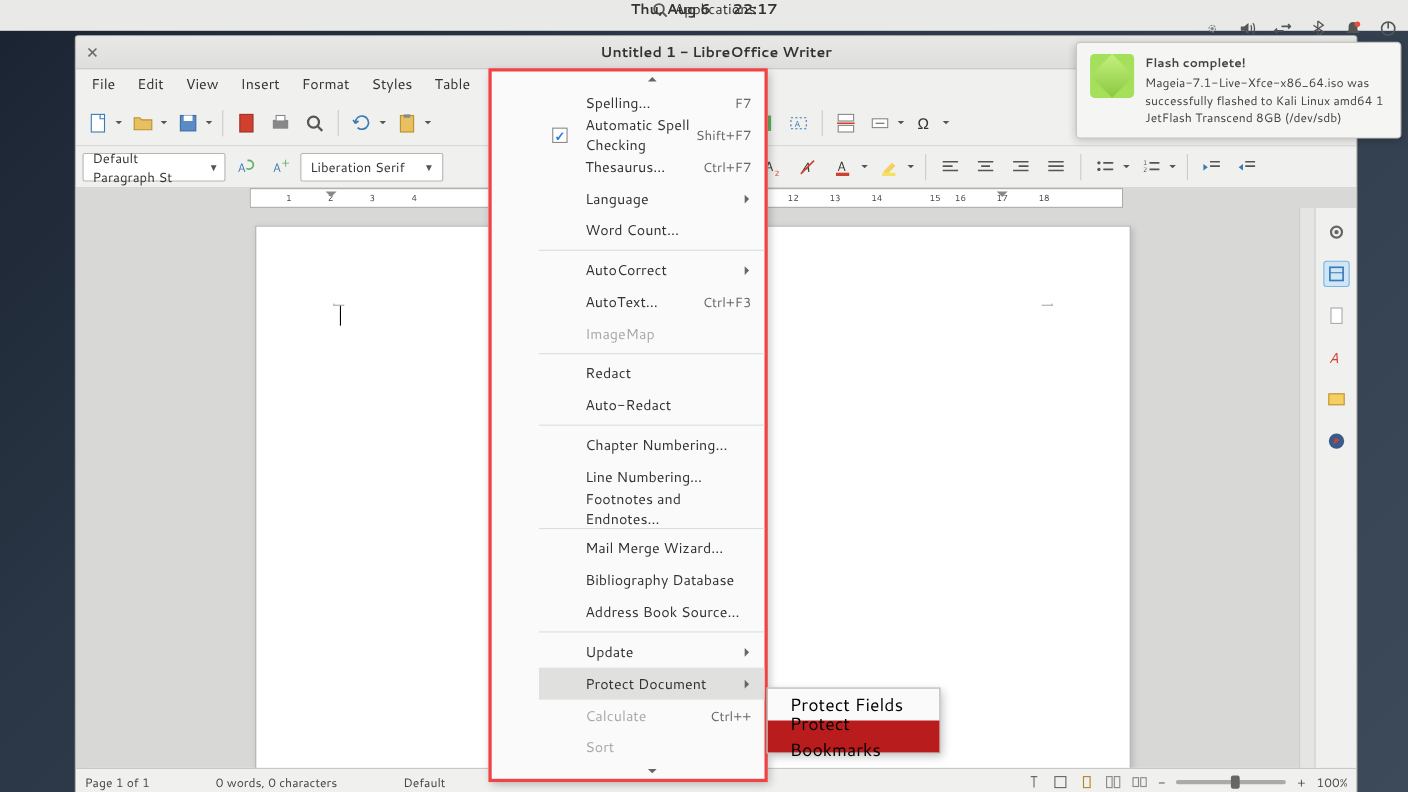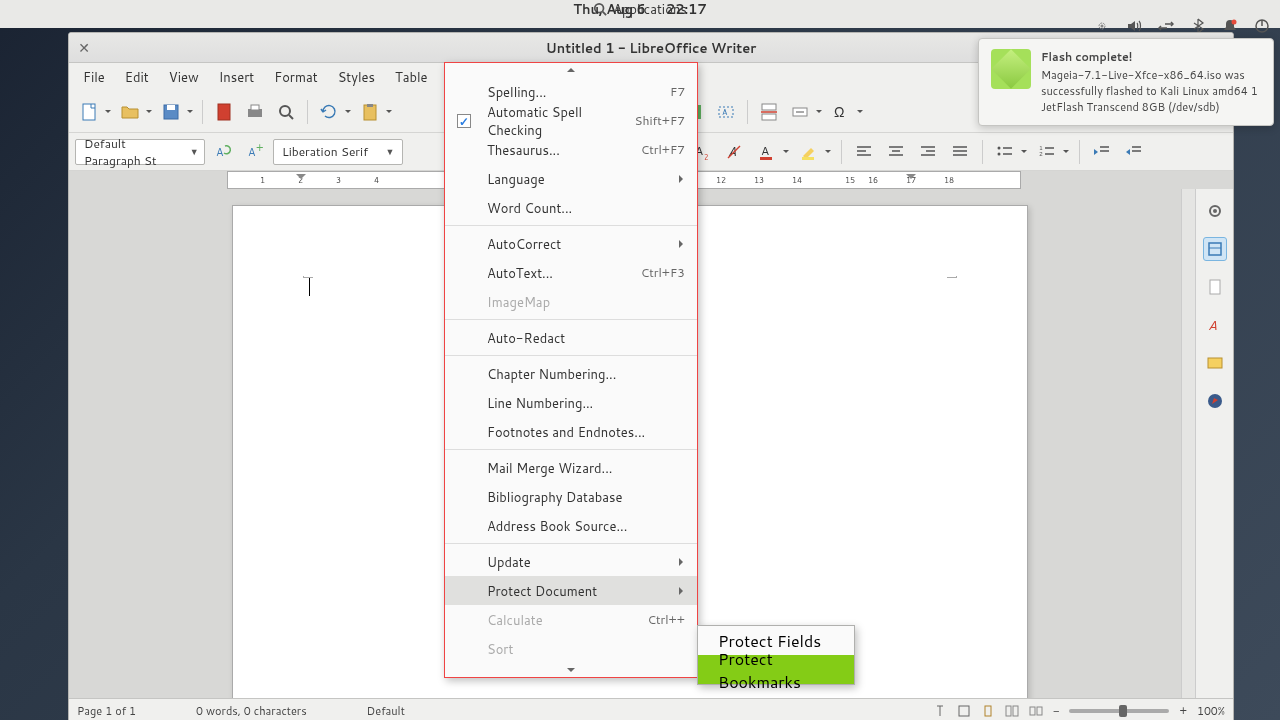--- a/index.html
+++ b/index.html
@@ -47,37 +47,37 @@
 .sidebar-panel { width: 38px; background: #f0f0ee; border-left: 1px solid #ccc; display: flex; flex-direction: column; align-items: center; padding-top: 10px; gap: 14px; }
 .side-btn { width: 24px; height: 24px; display: flex; align-items: center; justify-content: center; border-radius: 3px; }
 .side-btn.active { background: #d0e5f5; border: 1px solid #7ab5e0; }
 .side-btn svg { width: 18px; height: 18px; }
 
 .statusbar { height: 24px; background: #f0f0ee; border-top: 1px solid #c5c5c3; display: flex; align-items: center; padding: 0 8px; font-size: 11px; color: #444; gap: 60px; }
 .statusbar .right { margin-left: auto; display: flex; align-items: center; gap: 10px; }
 .zoom-slider { width: 100px; height: 4px; background: #aaa; border-radius: 2px; position: relative; }
 .zoom-slider .thumb { position: absolute; left: 50%; top: -4px; width: 8px; height: 12px; background: #666; border-radius: 2px; }
 
-.dropdown { position: absolute; background: #fafafa; border: 1px solid #ef4444; box-shadow: 2px 3px 8px rgba(0,0,0,0.25); font-size: 13px; color: #333; }
+.dropdown { position: absolute; background: #fafafa; border: 3px solid #ef4444; box-shadow: 2px 3px 8px rgba(0,0,0,0.25); font-size: 13px; color: #333; padding-left: 43px; }
 .dropdown .scroll-up { height: 14px; display: flex; align-items: center; justify-content: center; }
 .dropdown .scroll-up::before { content: ""; border: 4px solid transparent; border-bottom-color: #666; position: relative; top: -2px; }
 .dropdown .scroll-down { height: 14px; display: flex; align-items: center; justify-content: center; }
 .dropdown .scroll-down::before { content: ""; border: 4px solid transparent; border-top-color: #666; position: relative; top: 2px; }
 .dropdown .item { height: 29px; display: flex; align-items: center; padding: 0 12px 0 42px; position: relative; }
 .dropdown .item.hover { background: #e0e0de; }
 .dropdown .item.disabled { color: #aaa; }
 .dropdown .item .shortcut { margin-left: auto; color: #666; font-size: 12px; }
 .dropdown .item .sub::after { content: ""; position: absolute; right: 10px; top: 11px; border: 4px solid transparent; border-left-color: #666; }
 .dropdown .item .check { position: absolute; left: 12px; width: 14px; height: 14px; border: 1px solid #888; background: #fff; }
 .dropdown .item .check.on::after { content: "✓"; position: absolute; left: 1px; top: -2px; font-size: 12px; color: #2a7de1; font-weight: bold; }
 .dropdown .sep { height: 1px; background: #ddd; margin: 3px 0; }
 
 .submenu { position: absolute; background: #fafafa; border: 1px solid #b0b0ae; box-shadow: 2px 3px 8px rgba(0,0,0,0.25); font-size: 16px; }
 .submenu .item { height: 29px; display: flex; align-items: center; padding: 0 20px; }
-.submenu .item.hover { background: #84cc16; }
+.submenu .item.hover { background: #b91c1c; }
 
 .notification { position: absolute; right: 6px; top: 38px; width: 296px; background: #f5f5f3; border: 1px solid #c5c5c2; border-radius: 4px; box-shadow: 0 2px 8px rgba(0,0,0,0.2); padding: 10px 12px; display: flex; gap: 10px; font-size: 11px; color: #444; }
 .notification .nicon { width: 40px; height: 40px; background: #a5e05a; border-radius: 4px; position: relative; flex-shrink: 0; }
 .notification .nicon::before { content: ""; position: absolute; inset: 6px; background: linear-gradient(135deg, #c5f080, #8ac940); transform: rotate(45deg); }
 .notification .ntitle { font-weight: bold; margin-bottom: 2px; }
 </style>
 </head>
 <body>
 
 <div class="top-panel">
@@ -473,20 +473,23 @@
       </div>
       <div class="item">
         <span>AutoText...</span>
         <span class="shortcut">Ctrl+F3</span>
       </div>
       <div class="item disabled">
         <span>ImageMap</span>
       </div>
       <div class="sep"></div>
       <div class="item">
+        <span>Redact</span>
+      </div>
+      <div class="item">
         <span>Auto-Redact</span>
       </div>
       <div class="sep"></div>
       <div class="item">
         <span>Chapter Numbering...</span>
       </div>
       <div class="item">
         <span>Line Numbering...</span>
       </div>
       <div class="item">

